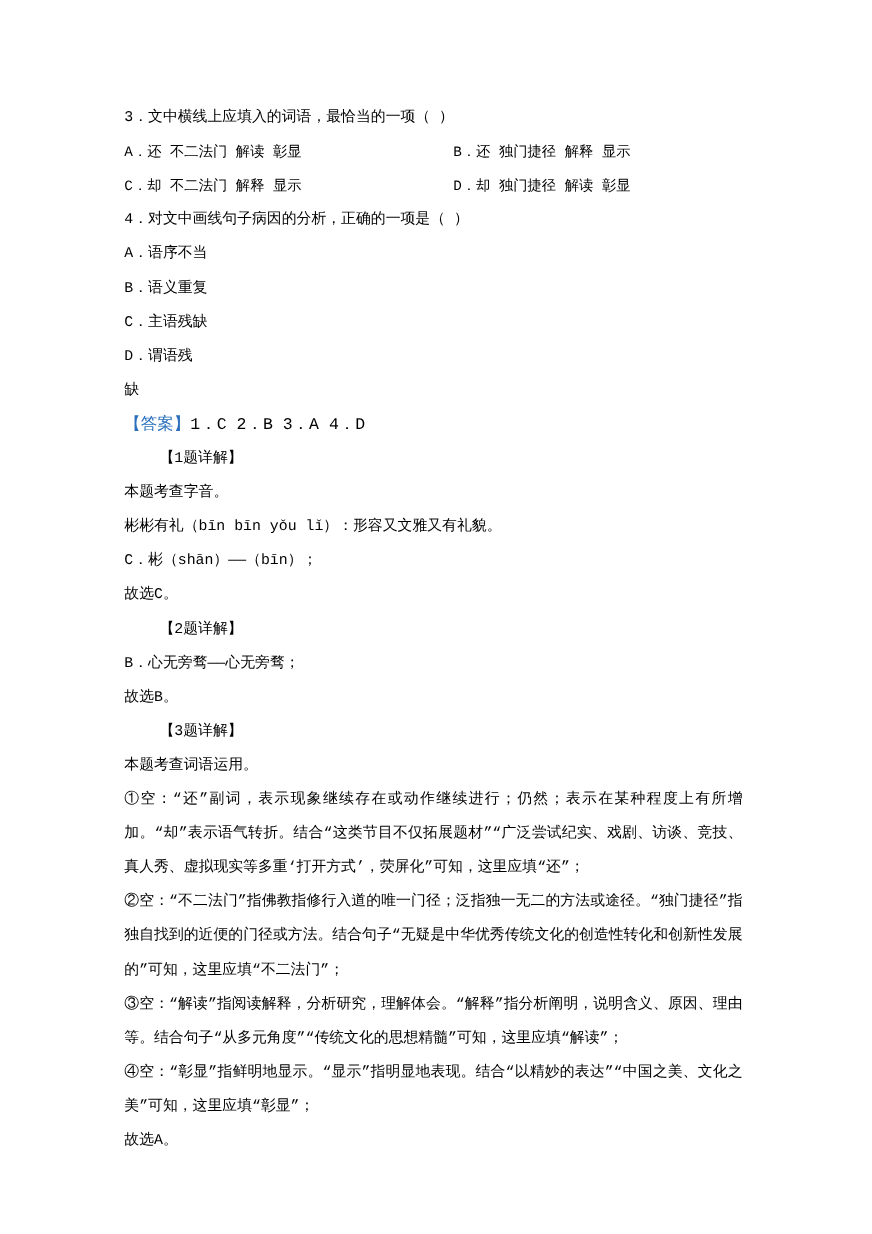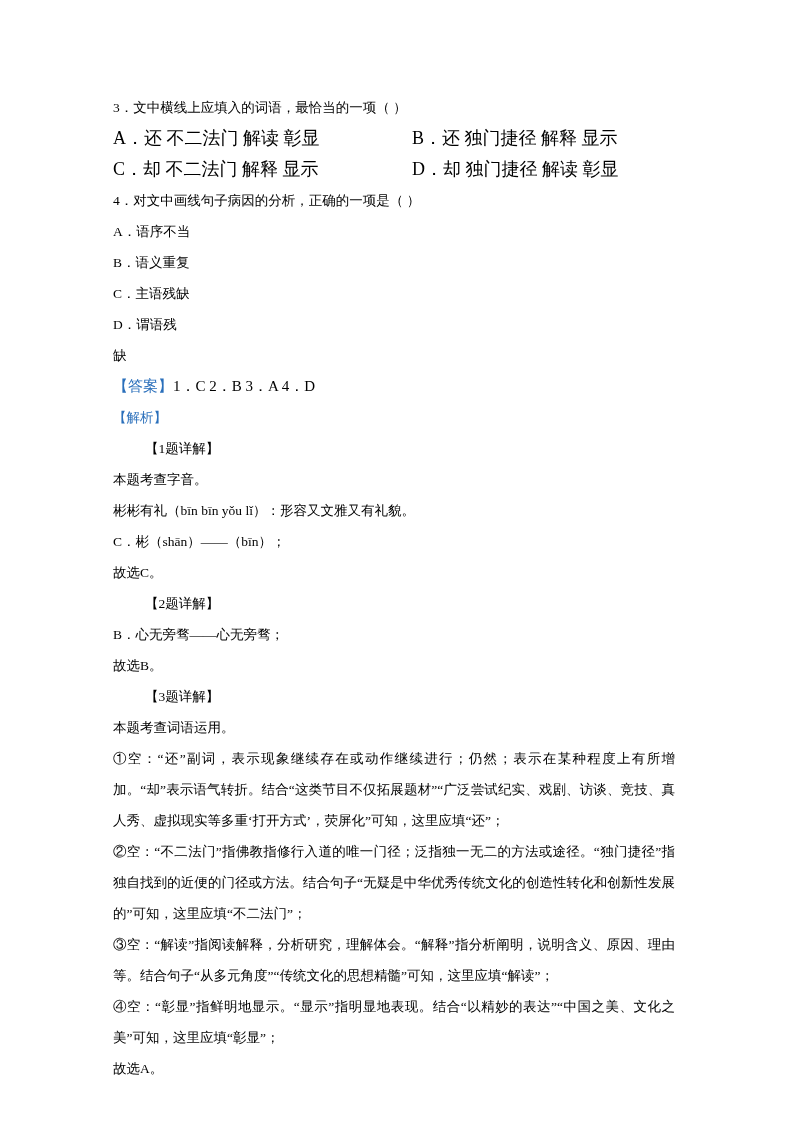--- a/index.html
+++ b/index.html
@@ -12,34 +12,35 @@
     height: 1122px;
     font-family: "Liberation Serif", "DejaVu Serif", serif;
     color: #000000;
   }
   .page {
     width: 793px;
     height: 1122px;
     box-sizing: border-box;
     padding: 92px 118px 32px 113px;
     position: relative;
+    font-family: Liberation Mono, monospace;
   }
   .line {
     font-size: 13.5px;
     line-height: 31px;
     white-space: pre-wrap;
     color: #000;
   }
   .q-line {
     font-size: 13.5px;
     line-height: 31px;
   }
   .opts-row {
     display: flex;
-    font-size: 18px;
+    font-size: 13px;
     line-height: 31px;
     gap: 14px;
   }
   .opt-a { width: 52%; }
   .opt-b { width: 48%; }
   .opts-row4 {
     display: flex;
     font-size: 13.5px;
     line-height: 31px;
     flex-direction: column;
@@ -95,21 +96,20 @@
     <div class="o4">B．语义重复</div>
     <div class="o4">C．主语残缺</div>
     <div class="o4 last">D．谓语残</div>
   </div>
   <div class="line">缺</div>
 
   <div class="answer-line">
     <span>【答案】</span><span class="black">1．C    2．B    3．A    4．D</span>
   </div>
 
-  <div class="analysis-label">【解析】</div>
 
   <div class="sub-head">【1题详解】</div>
   <div class="para">本题考查字音。</div>
   <div class="para">彬彬有礼（bīn bīn yǒu lǐ）：形容又文雅又有礼貌。</div>
   <div class="para">C．彬（shān）——（bīn）；</div>
   <div class="para">故选C。</div>
 
   <div class="sub-head">【2题详解】</div>
   <div class="para">B．心无旁骛——心无旁骛；</div>
   <div class="para">故选B。</div>

